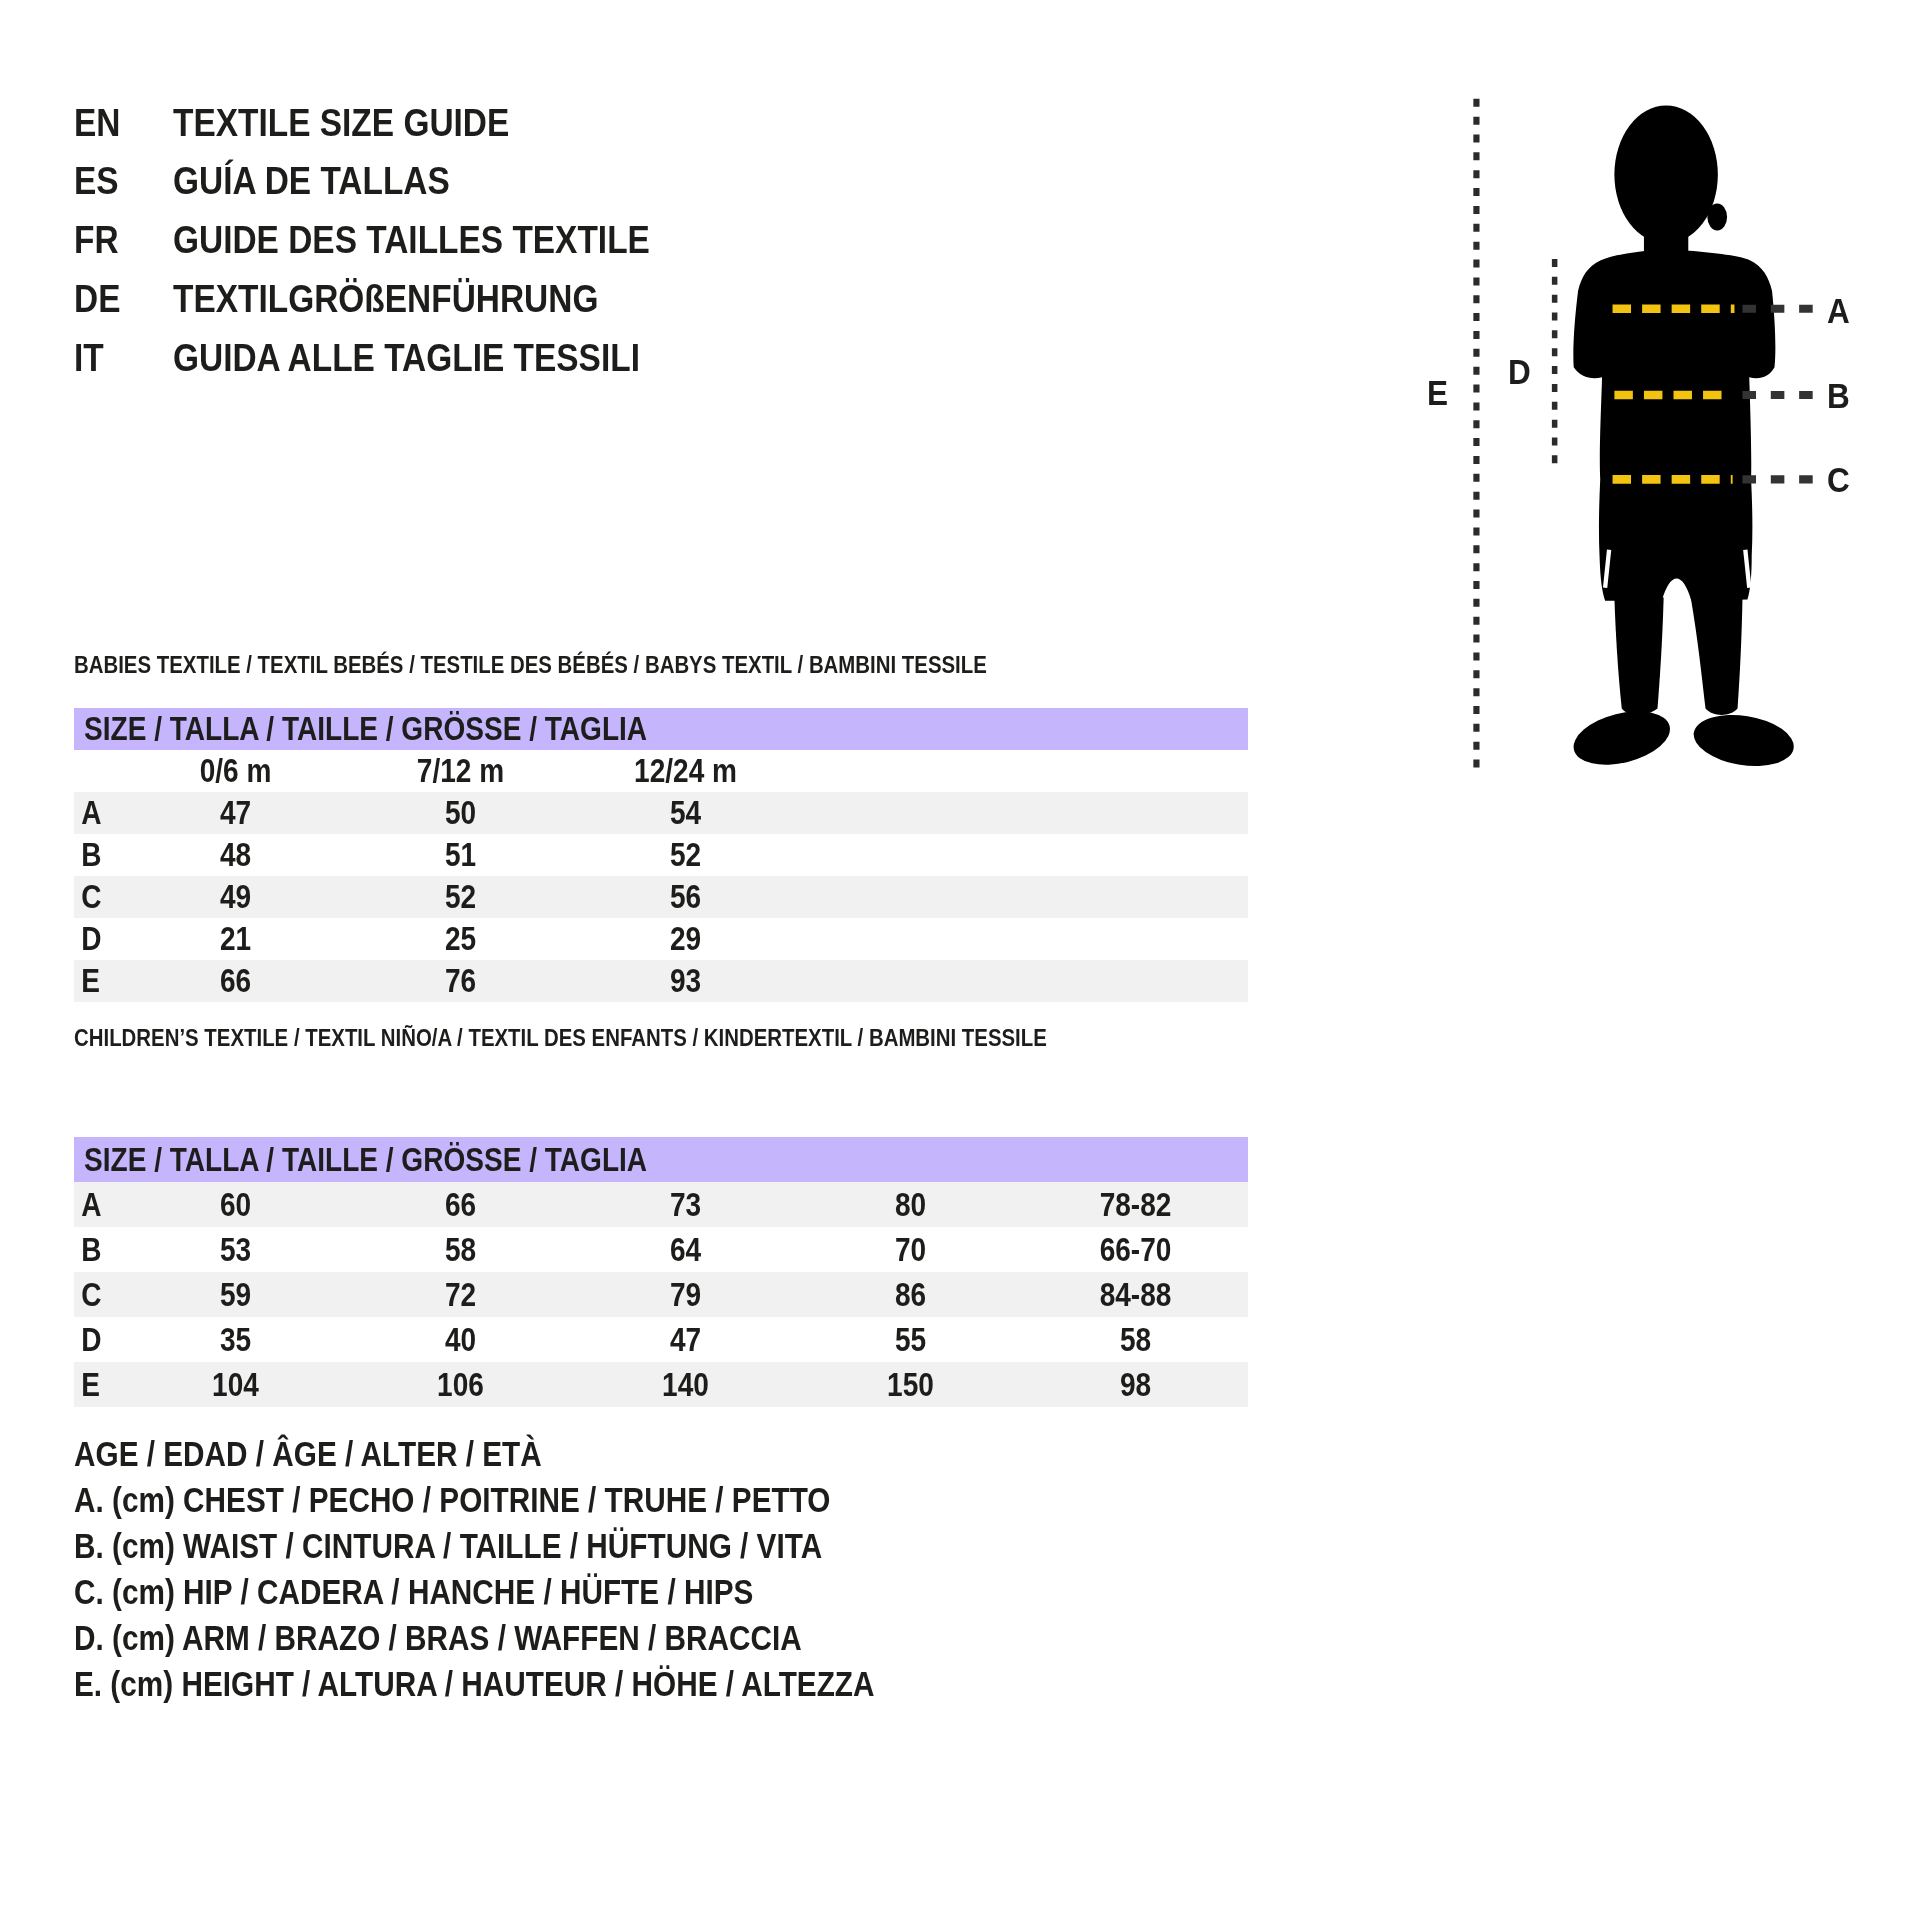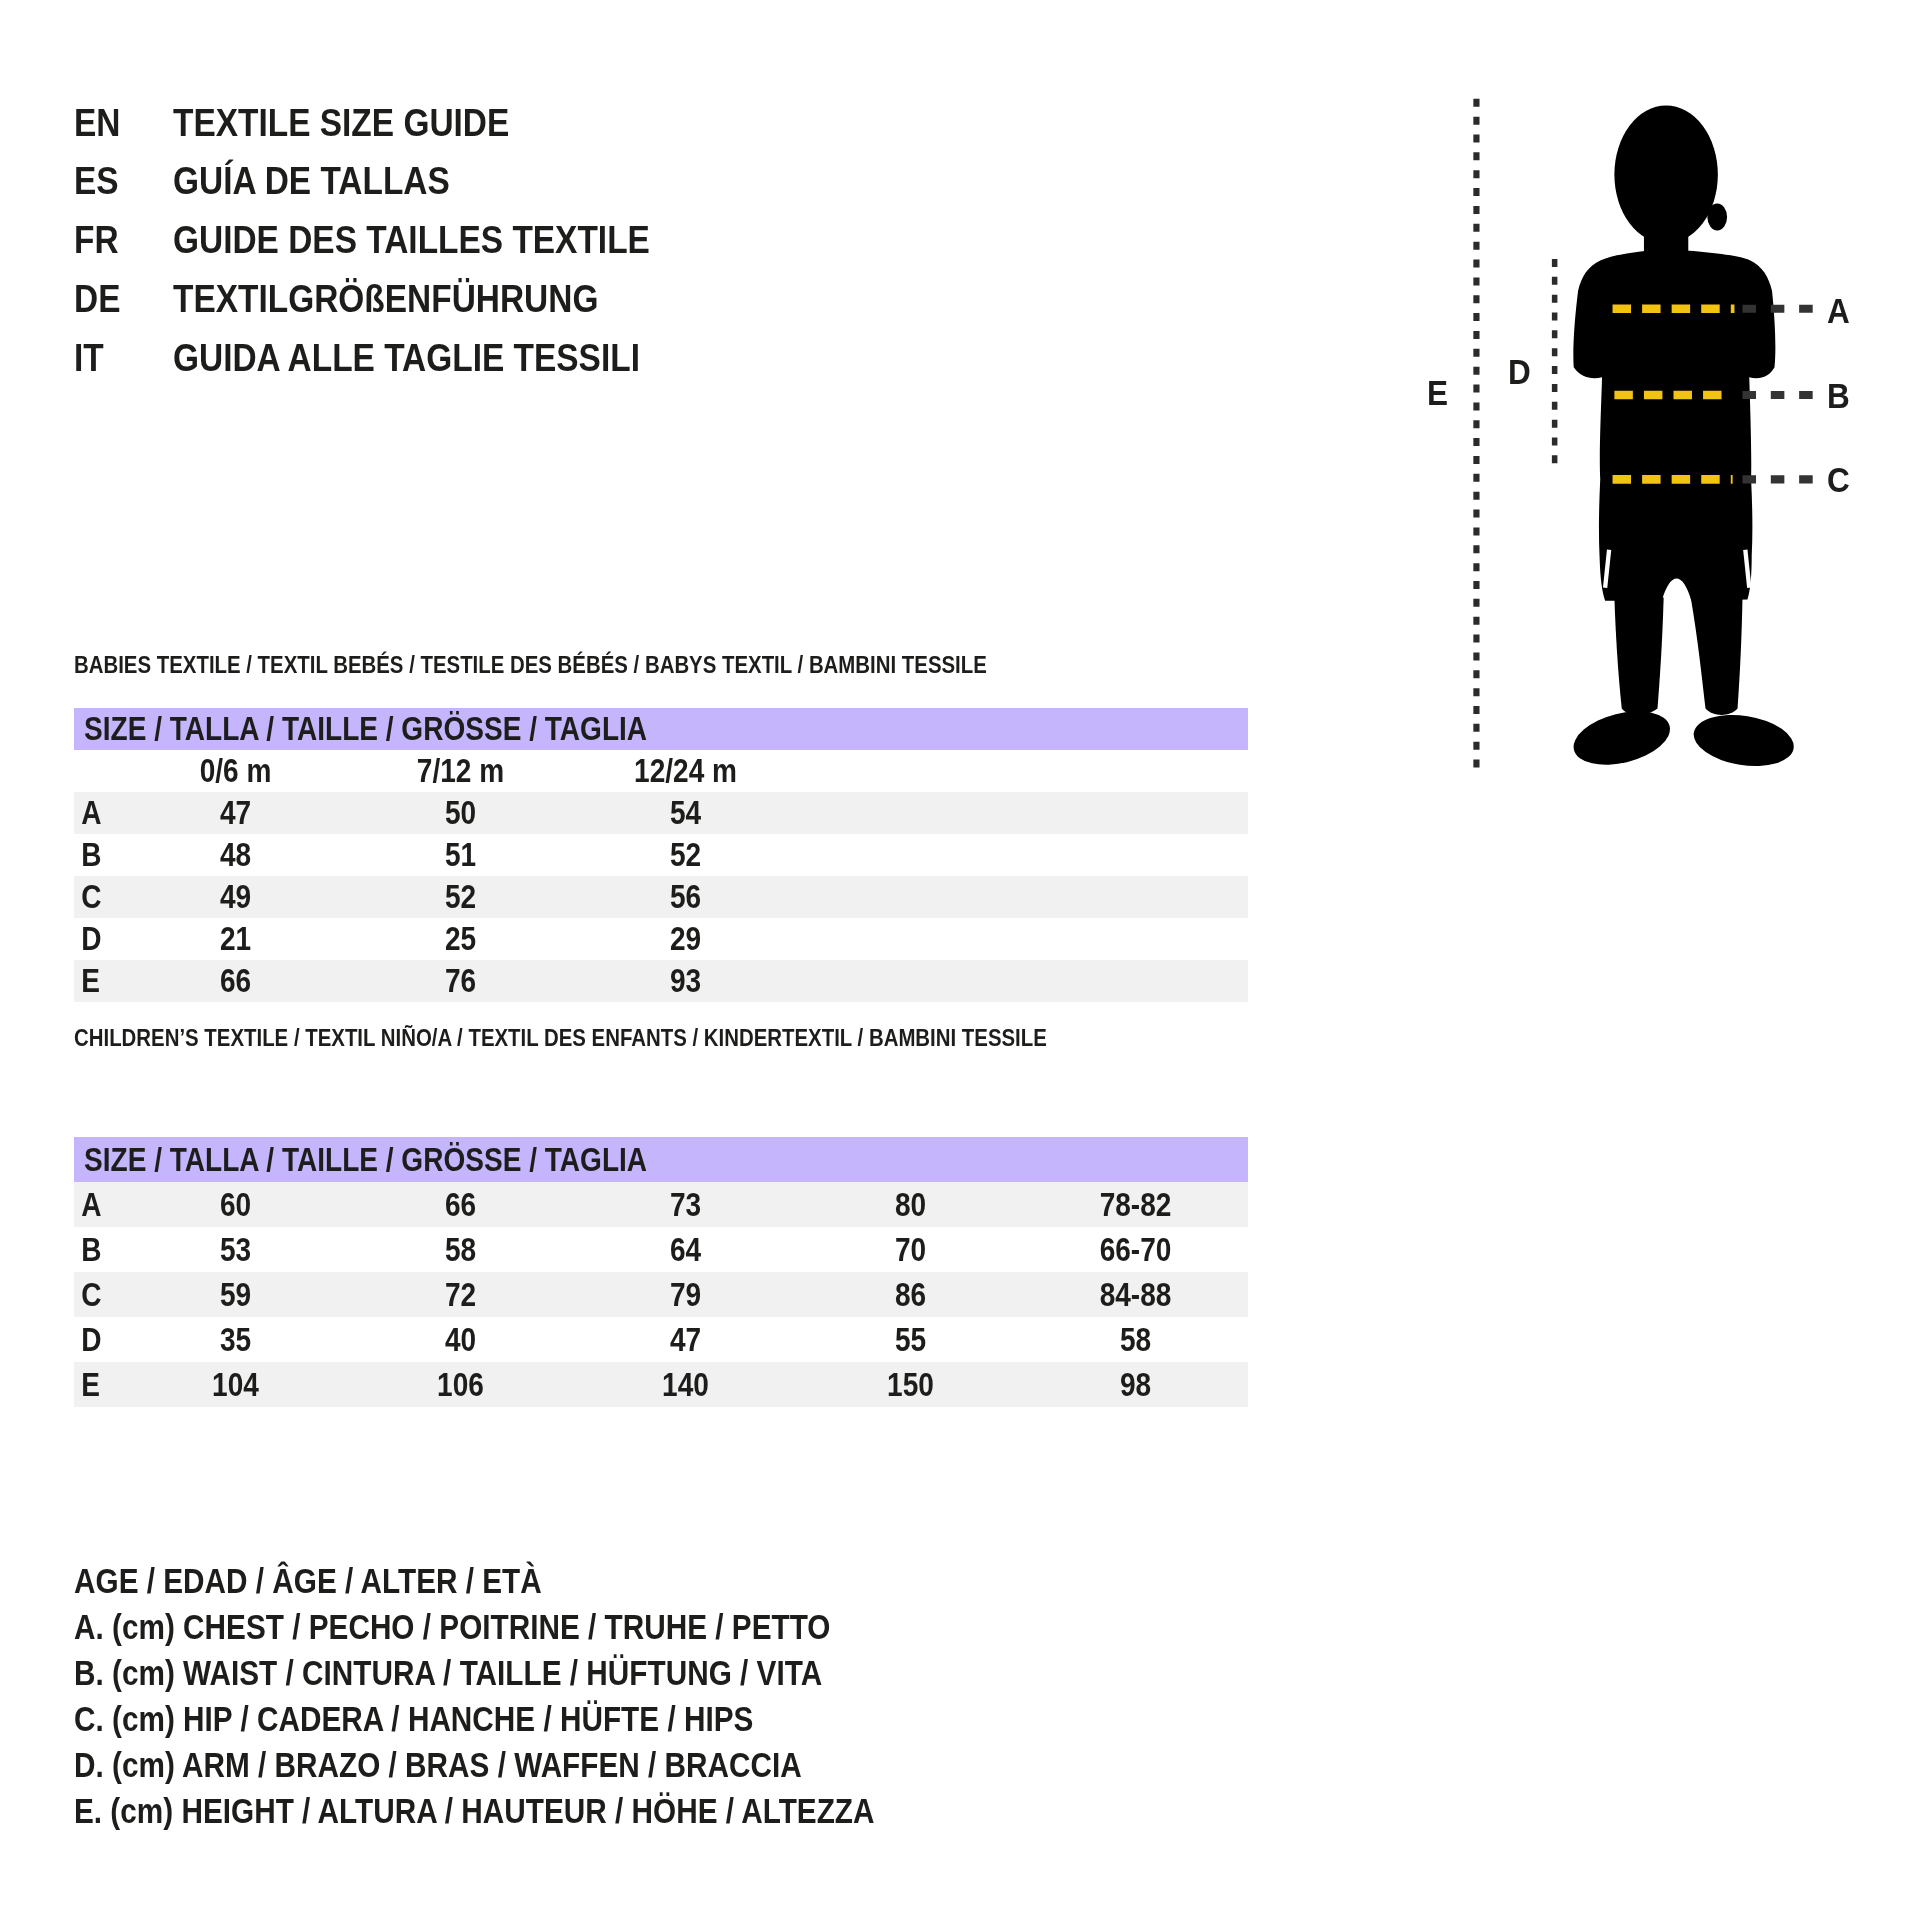--- a/index.html
+++ b/index.html
@@ -23,21 +23,21 @@
   .table { position:absolute; left:74px; width:1174px; }
   .size-bar { display:flex; align-items:center; background:#c4b5fd; padding-left:10px; font-size:33px; }
   .trow { display:grid; grid-template-columns:49px repeat(5,225px); align-items:center; font-size:33px; }
   .babies .trow, .babies .size-bar { height:42px; }
   .children .trow, .children .size-bar { height:45px; }
   .stripe { background:#f1f1f1; }
   .tlabel { text-align:left; padding-left:8.6px; transform:scaleX(0.85); transform-origin:0 50%; white-space:nowrap; }
   .tcell { text-align:center; transform:scaleX(0.85); transform-origin:50% 50%; white-space:nowrap; }
 
   
-  .legend { position:absolute; left:74px; top:1558px; font-size:35px; }
+  .legend { position:absolute; left:74px; top:1431px; font-size:35px; }
   .legend-line { height:46px; line-height:46px; transform:scaleX(0.85); transform-origin:0 50%; white-space:nowrap; }
 
   
   .figure-svg { position:absolute; left:1405px; top:74px; width:521px; height:727px; }
   .fig-label { position:absolute; font-size:35px; line-height:35px; height:35px; transform:scaleX(0.9); transform-origin:0 50%; }
 </style>
 </head>
 <body>
 
 <div class="page">

